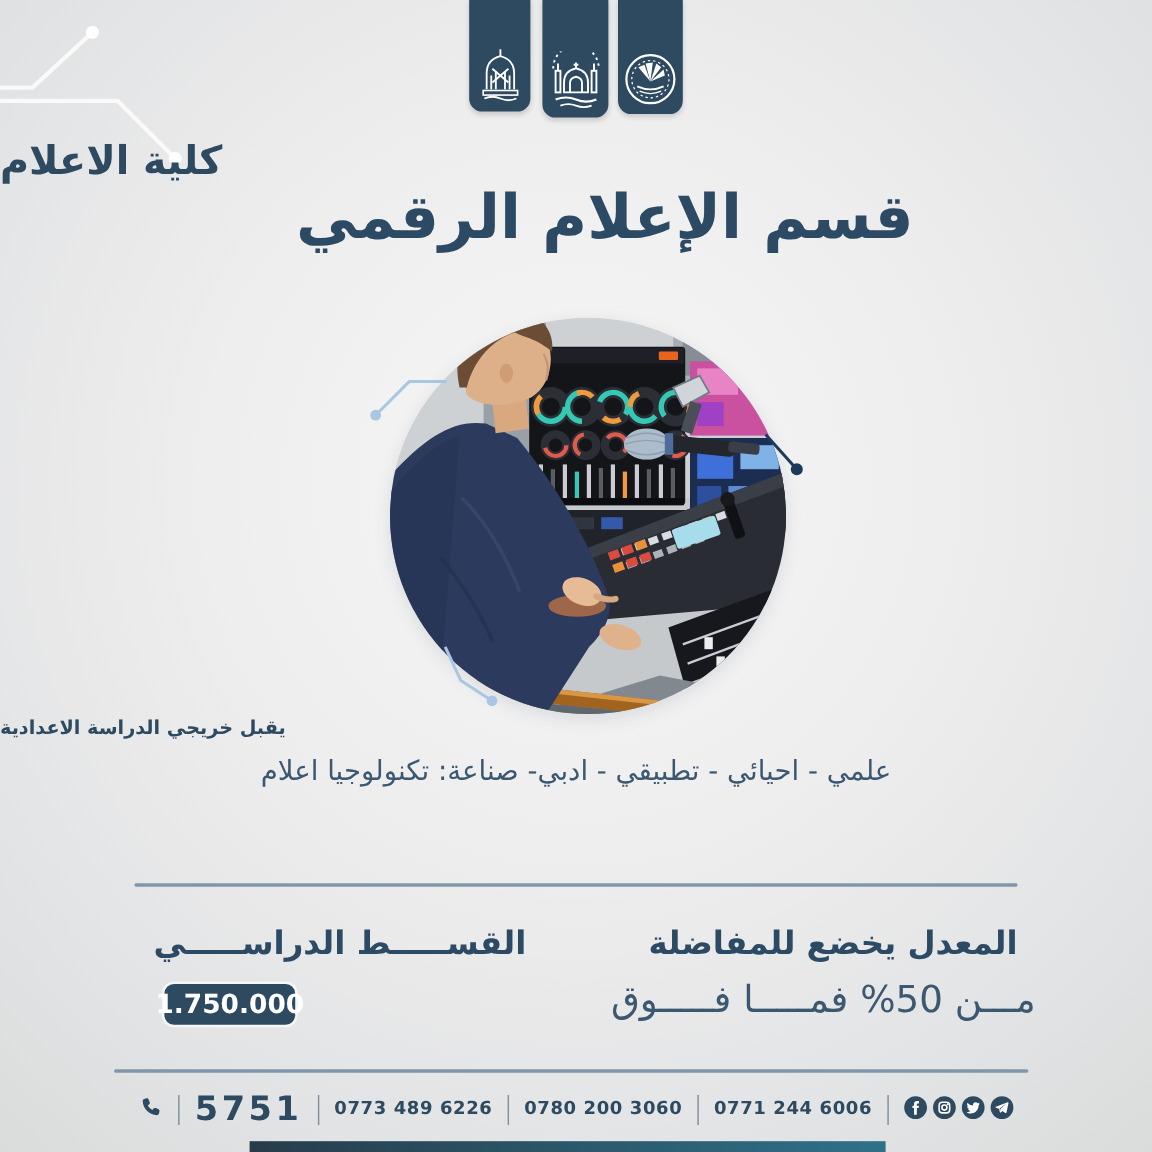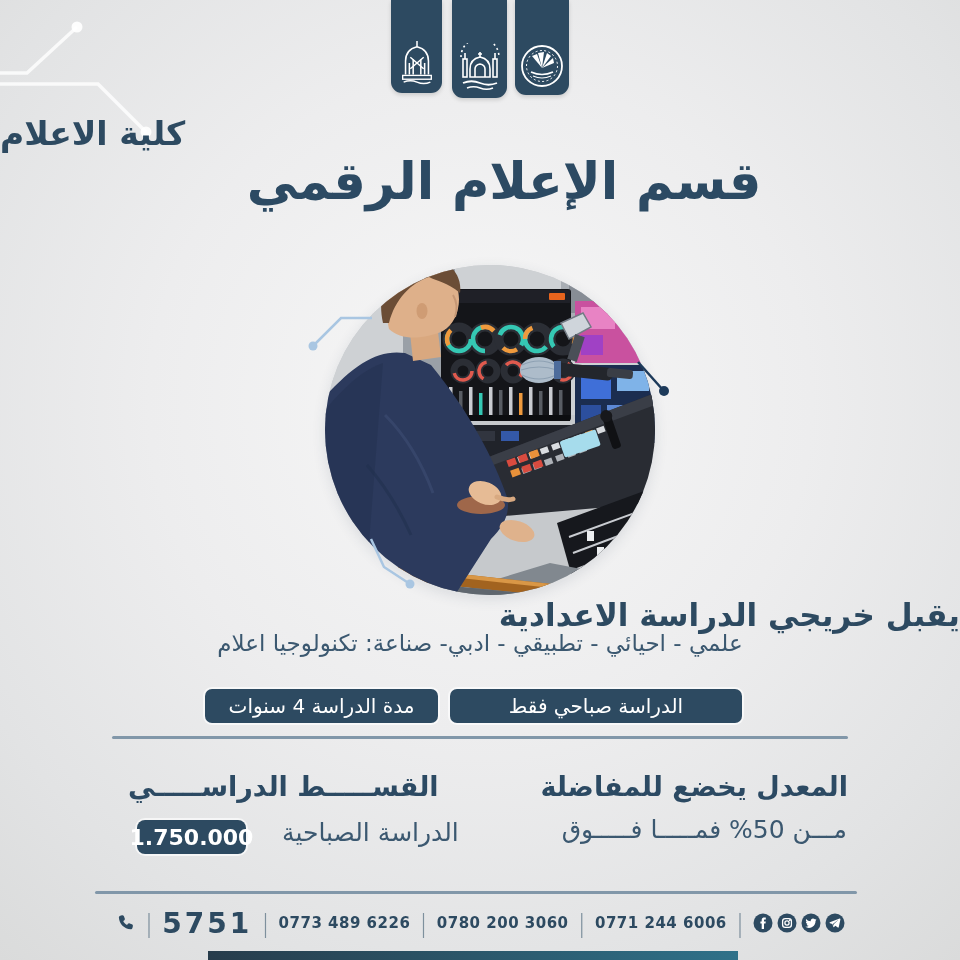--- a/index.html
+++ b/index.html
@@ -13,36 +13,36 @@
   .badge svg{margin-bottom:7px;}
   
   .college{top:114px;left:0;width:100%;text-align:left;color:#2d4a61;
     font-size:33px;font-weight:600;direction:rtl;}
   .department{top:152px;left:0;width:100%;text-align:center;color:#2c4a63;
     font-size:51px;font-weight:bold;direction:rtl;margin-left:24px;}
   
   .photo{top:265px;left:325px;width:330px;height:330px;border-radius:50%;overflow:hidden;
     box-shadow:0 4px 14px rgba(40,60,80,.12);}
   
-  .adm1{top:597px;left:0;width:100%;text-align:right;color:#2d4a61;
-    font-size:31px;font-weight:bold;direction:rtl;}
+  .adm1{top:597px;left:0;width:100%;text-align:left;color:#2d4a61;
+    font-size:16px;font-weight:bold;direction:rtl;}
   .adm2{top:630px;left:0;width:100%;text-align:center;color:#3b5870;
     font-size:23px;direction:rtl;}
   
   .pill{position:absolute;top:689px;height:34px;background:#2d4a61;border-radius:7px;
     color:#fff;font-size:20px;display:flex;align-items:center;justify-content:center;
     direction:rtl;box-shadow:0 0 0 2px rgba(255,255,255,.65);}
   .pill-morning{left:450px;width:292px;}
   .pill-duration{left:205px;width:233px;}
   .divider{position:absolute;height:3px;background:#8197a9;border-radius:2px;}
   .div1{top:736px;left:112px;width:736px;}
   .div2{top:891px;left:95px;width:762px;}
   
   .gpa-title{top:771px;right:112px;color:#2c4a63;font-size:27px;font-weight:bold;direction:rtl;}
-  .gpa-value{top:815px;right:113px;color:#3b5870;font-size:25px;direction:rtl;}
+  .gpa-value{top:815px;right:97px;color:#3b5870;font-size:31px;direction:rtl;}
   .tui-title{top:771px;left:128px;color:#2c4a63;font-size:27px;font-weight:bold;direction:rtl;text-align:right;}
   .tui-label{top:818px;left:282px;color:#3b5870;font-size:25px;direction:rtl;}
   .amount{top:820px;left:137px;width:109px;height:34px;background:#2d4a61;border-radius:8px;
     color:#fff;font-size:22px;font-weight:bold;display:flex;align-items:center;justify-content:center;
     box-shadow:0 0 0 2px rgba(255,255,255,.65);}
   
   .contact{top:902px;left:0;width:100%;height:42px;display:flex;direction:ltr;
     align-items:center;justify-content:center;gap:9px;color:#2d4a61;}
   .hotline{font-size:28px;font-weight:bold;letter-spacing:3px;}
   .pnum{font-size:15px;font-weight:bold;letter-spacing:.5px;}
@@ -283,33 +283,26 @@
       <polyline points="638,362 663,390" stroke="#1d3a5a"></polyline>
     </g>
     <circle cx="313" cy="346" r="4.5" fill="#a9c6e2"></circle>
     <circle cx="410" cy="584" r="4.5" fill="#a9c6e2"></circle>
     <circle cx="664" cy="391" r="5" fill="#1d3a5a"></circle>
   </svg>
 
   <div class="abs adm1">يقبل خريجي الدراسة الاعدادية</div>
   <div class="abs adm2">علمي - احيائي - تطبيقي - ادبي- صناعة: تكنولوجيا اعلام</div>
 
-  <div class="pill pill-morning">
-    <span>الدراسة صباحي فقط</span>
-  </div>
-  <div class="pill pill-duration">
-    <span>مدة الدراسة 4 سنوات</span>
-  </div>
 
   <div class="divider div1"></div>
 
   <div class="abs gpa-title">المعدل يخضع للمفاضلة</div>
   <div class="abs gpa-value">مـــن 50% فمـــــا فـــــوق</div>
   <div class="abs tui-title">القســـــط الدراســـــي</div>
-  <div class="abs tui-label">الدراسة الصباحية</div>
   <div class="abs amount">1.750.000</div>
 
   <div class="divider div2"></div>
 
   <div class="abs contact">
     <svg width="21" height="21" viewBox="0 0 20 20">
       <path fill="#2d4a61" d="M6.6,2.2 C7.4,2 8.2,2.4 8.5,3.2 L9.3,5.2 C9.6,5.9 9.3,6.7 8.7,7.1 L7.8,7.7 C8.5,9.4 9.8,10.7 11.5,11.4 L12.1,10.5 C12.5,9.9 13.3,9.6 14,9.9 L16,10.7 C16.8,11 17.2,11.8 17,12.6 L16.6,14.2 C16.4,15 15.7,15.5 14.9,15.5 C8.8,15.2 4,10.4 3.7,4.3 C3.7,3.5 4.2,2.8 5,2.6 Z"></path>
     </svg>
     <span class="sep">|</span>
     <span class="hotline">5751</span>

